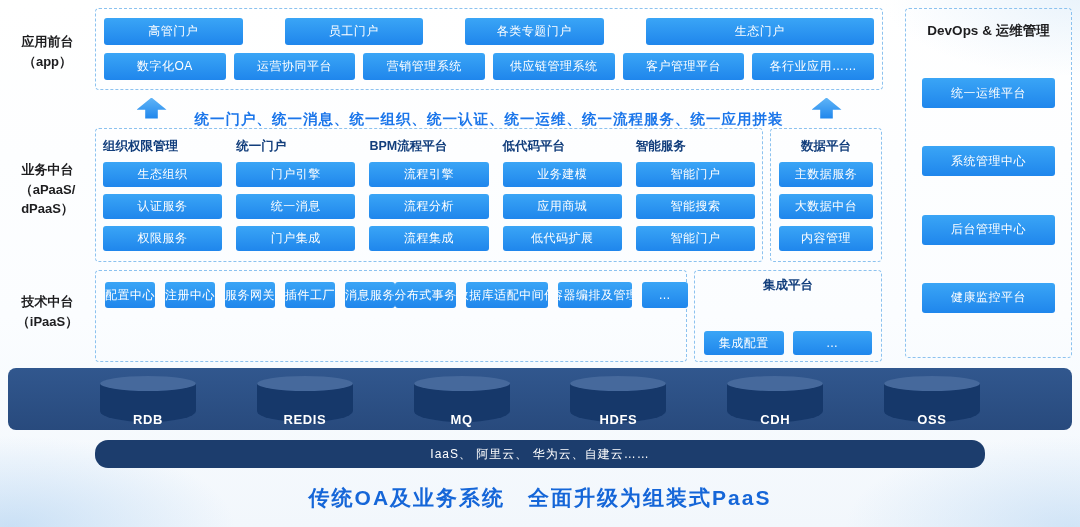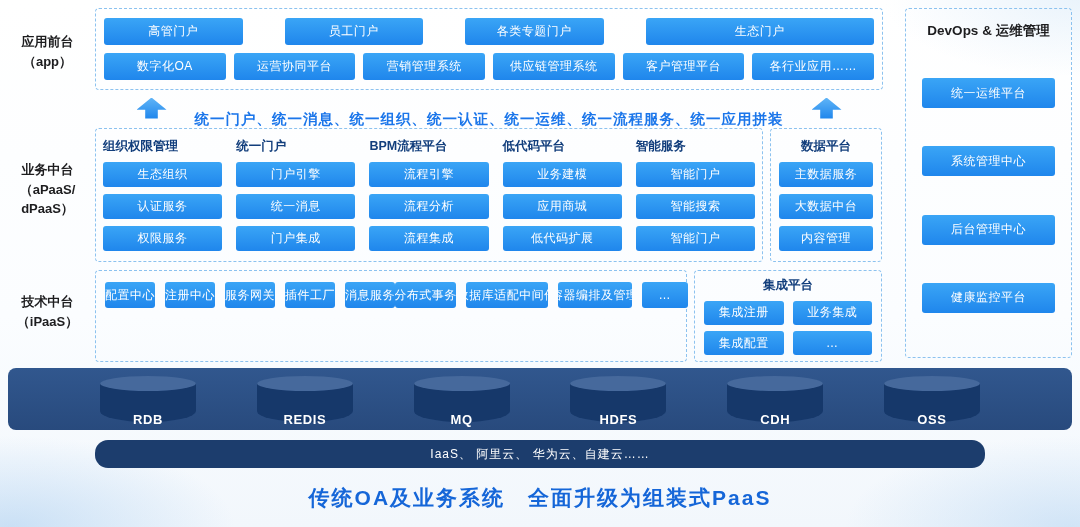--- a/index.html
+++ b/index.html
@@ -180,24 +180,20 @@
       <div class="btn">分布式事务</div>
       <div class="btn w-lg">数据库适配中间件</div>
       <div class="btn w-md">容器编排及管理</div>
       <div class="btn w-sm">…</div>
     </div>
   </div>
 
   <div class="box int-box">
     <div class="int-header">集成平台</div>
     <div class="int-row">
-      <div class="btn">集成注册</div>
-      <div class="btn">业务集成</div>
-    </div>
-    <div class="int-row">
       <div class="btn">集成配置</div>
       <div class="btn">…</div>
     </div>
   </div>
 
   <div class="storage">
     <div class="cyl">
       <div class="cyl-body"></div>
       <div class="cyl-top"></div>
       <div class="cyl-label">RDB</div>

